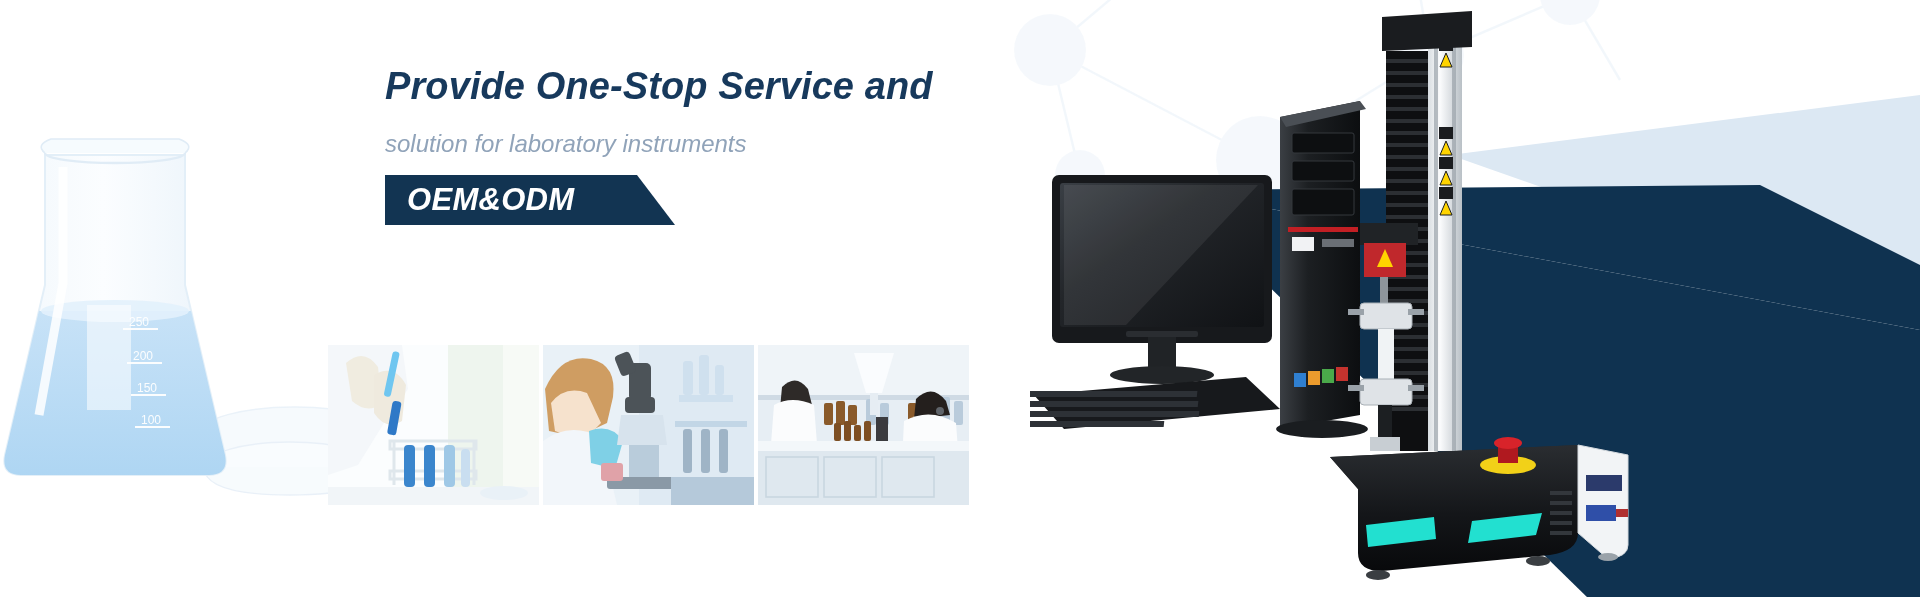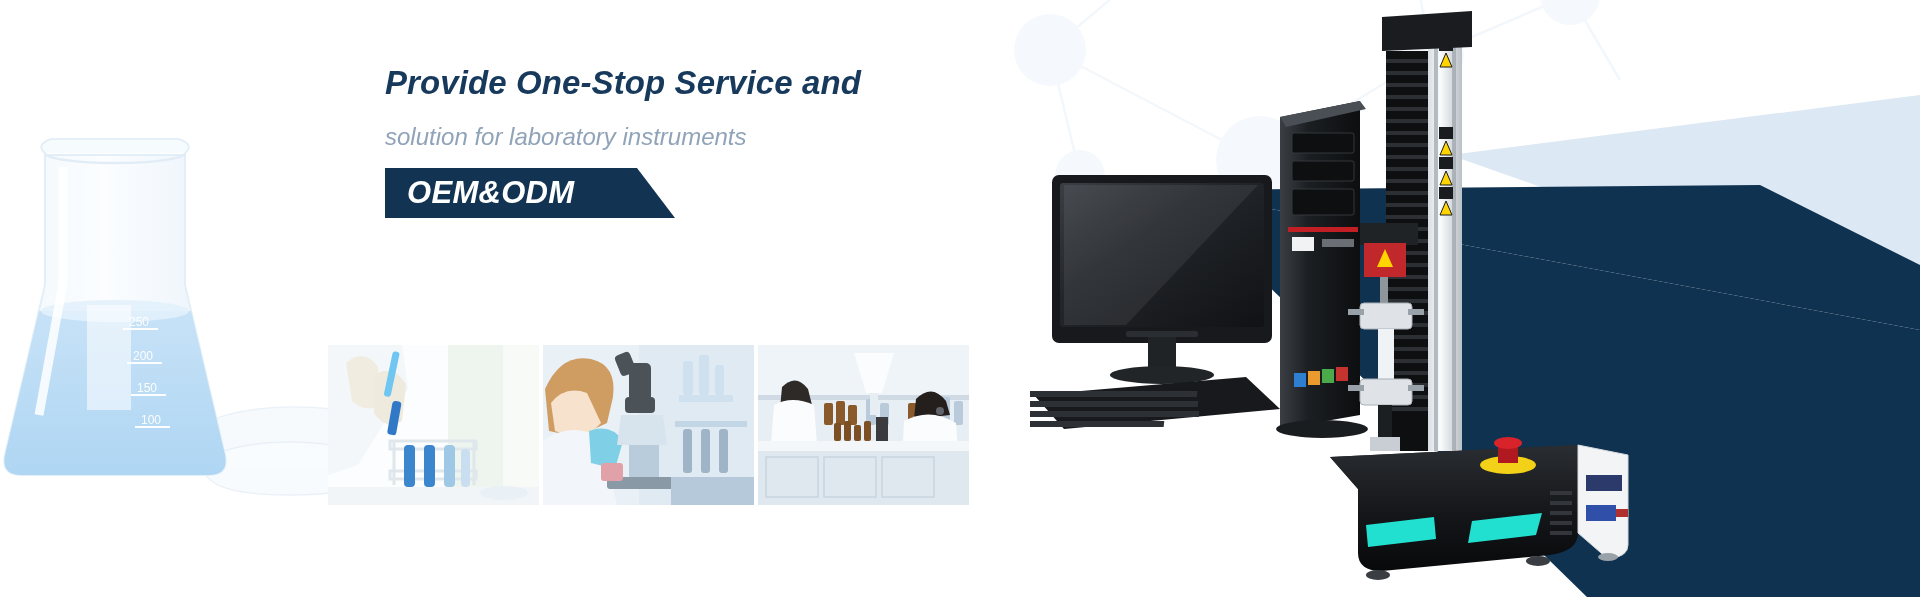--- a/index.html
+++ b/index.html
@@ -13,21 +13,21 @@
 
   
   .molecule-bg { position:absolute; left:930px; top:-40px; width:700px; height:330px; opacity:0.55; pointer-events:none; }
 
   
   .wedge-layer { position:absolute; right:0; top:0; width:760px; height:597px; pointer-events:none; }
 
   
   .copy { position:absolute; left:385px; top:62px; width:700px; }
   .headline {
-    font-size:33px; font-weight:bold; font-style:italic; color:#17395c;
+    font-size:38px; font-weight:bold; font-style:italic; color:#17395c;
     letter-spacing:0.1px; line-height:1.28; white-space:nowrap;
   }
   .subhead {
     font-size:24px; font-style:italic; color:#90a3b9; font-weight:normal;
     margin-top:18px; line-height:1.25; white-space:nowrap;
   }
   .tag-wrap { margin-top:16px; position:relative; height:46px; width:290px; }
   .tag-shape { position:absolute; left:0; top:0; width:290px; height:50px; }
   .tag-text {
     position:absolute; left:22px; top:7px;

